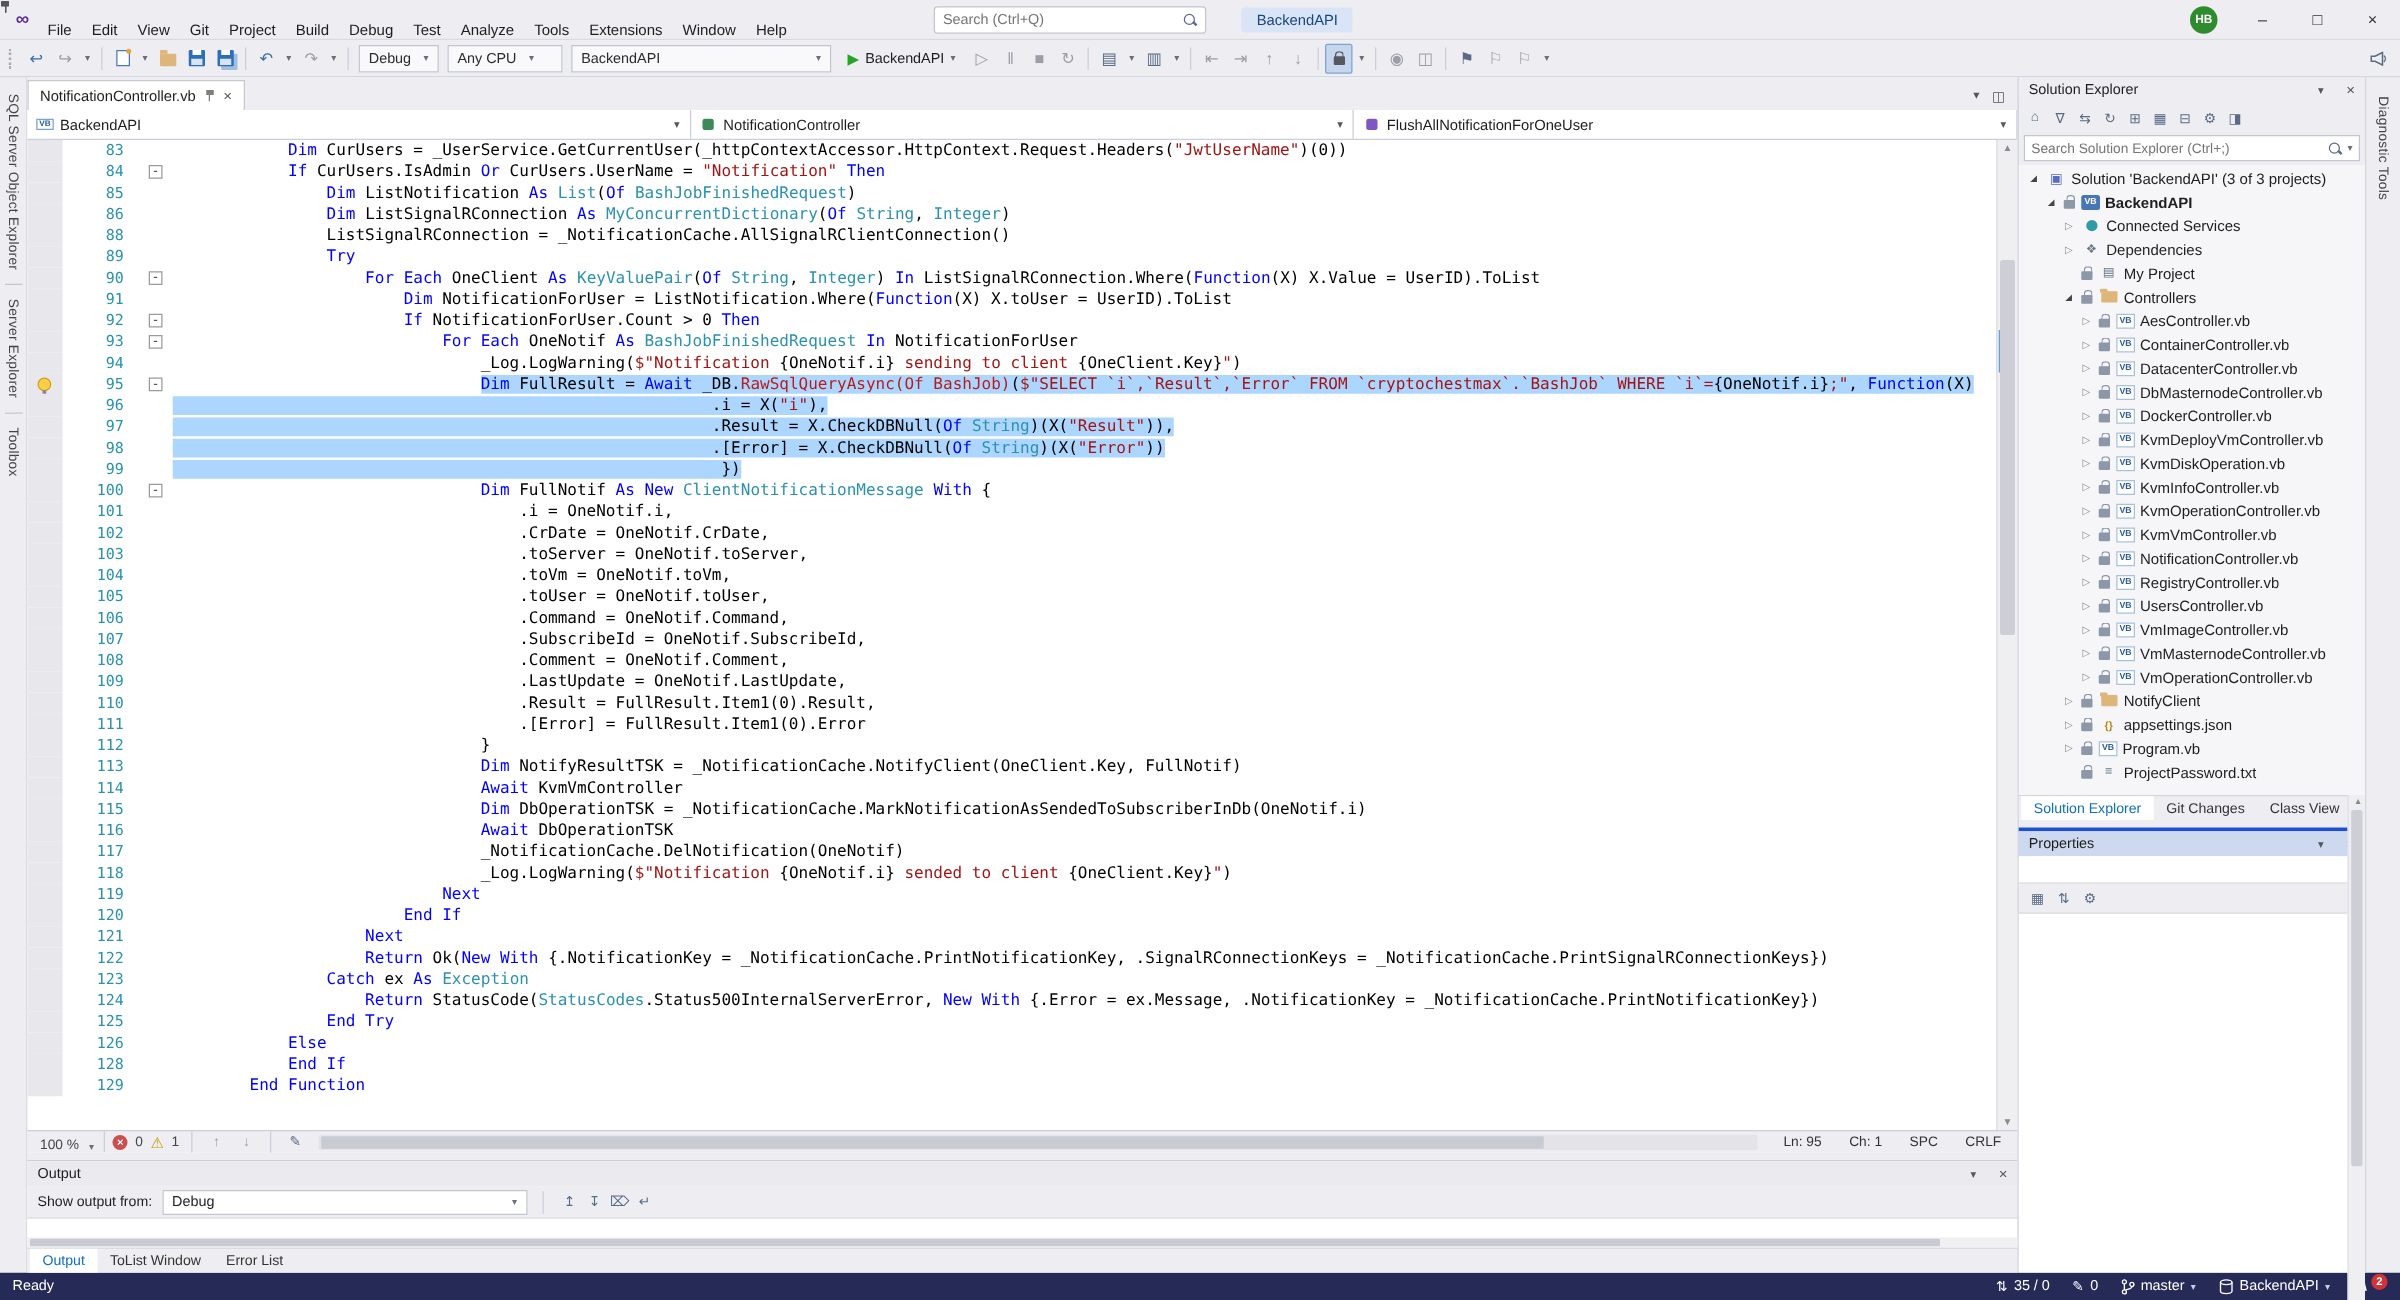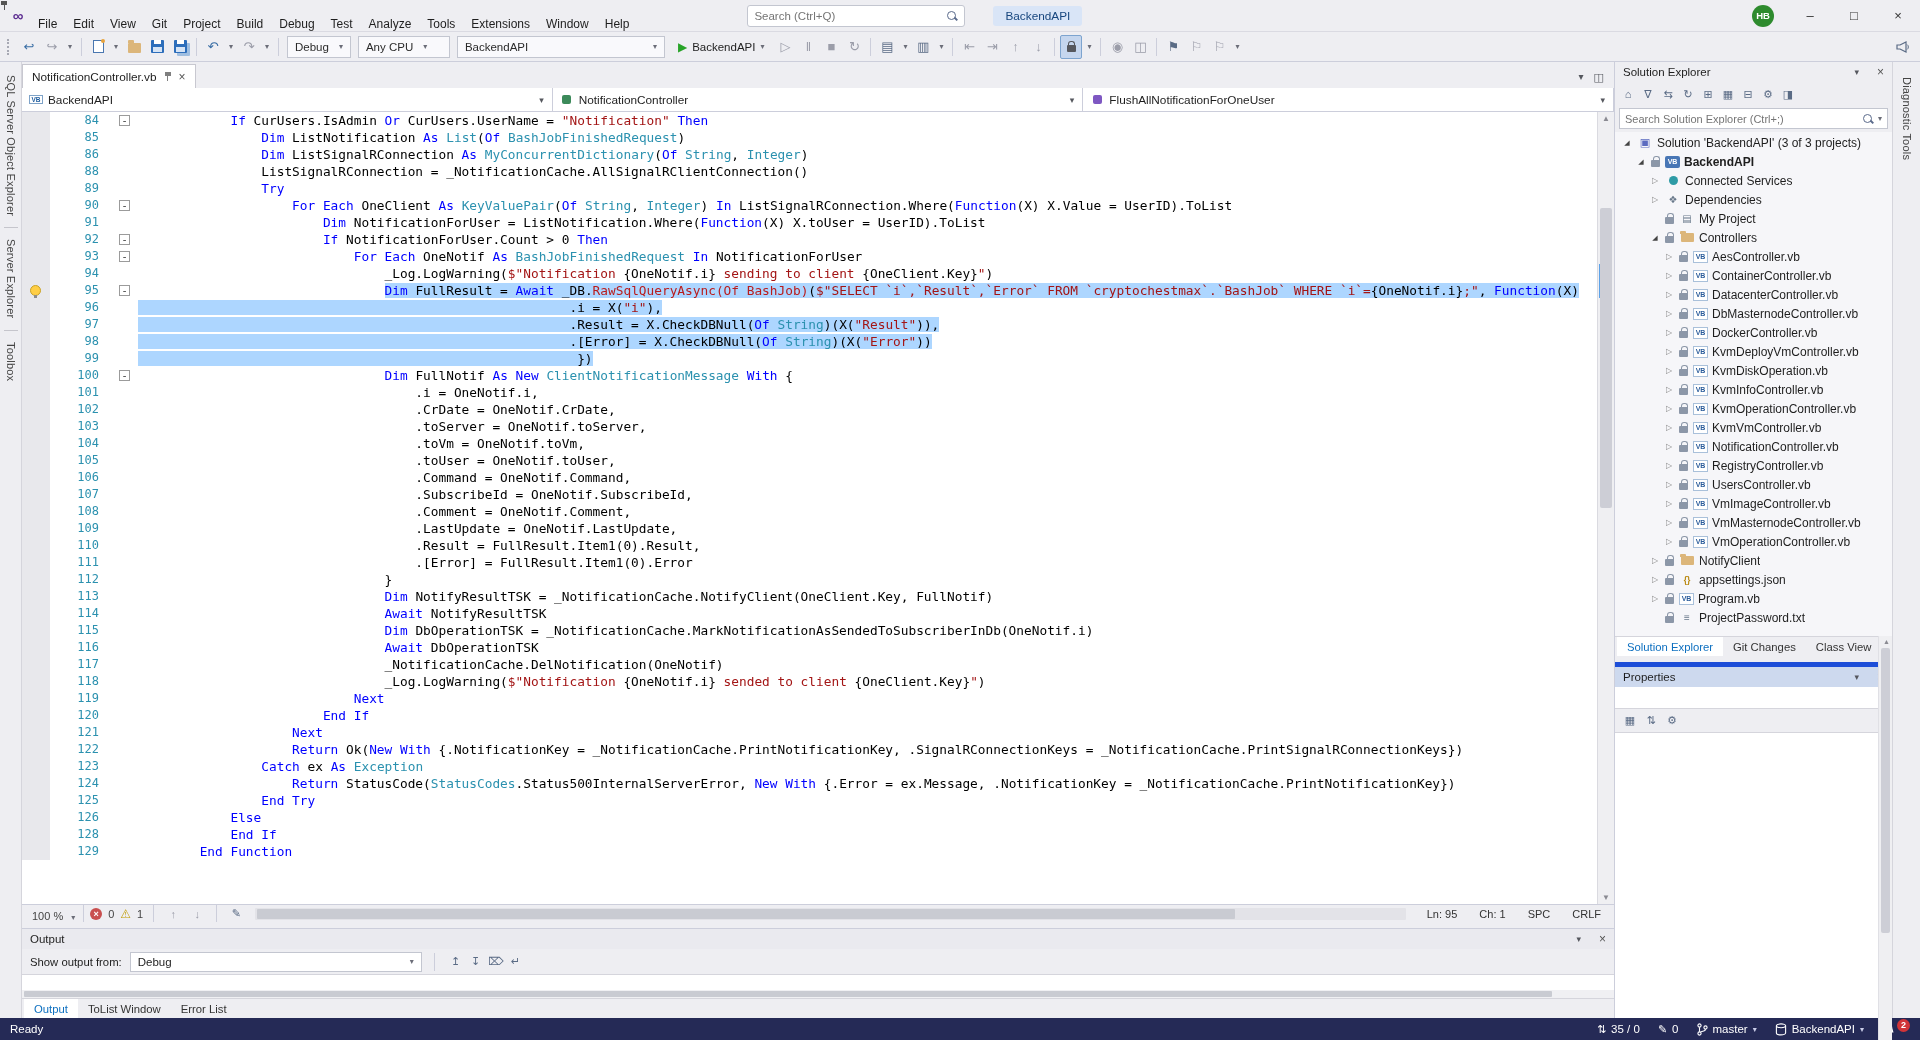--- a/index.html
+++ b/index.html
@@ -143,21 +143,21 @@
   .ti-solution{color:#5C6BC0;font-size:11px}
   .ti-folder{position:relative}
   .ti-folder::before{content:"";width:13px;height:9px;background:#DCB67A;border-radius:1px;display:block}
   .ti-folder::after{content:"";position:absolute;left:1px;top:0;width:6px;height:3px;background:#DCB67A;border-radius:1px 1px 0 0}
   .ti-services::before{content:"";width:9px;height:9px;background:#2E9BA6;border-radius:50%;display:block}
   .tlabel{overflow:hidden;text-overflow:ellipsis}
   .se-sb{position:absolute;right:0;top:0;bottom:0;width:14px;background:#EFEFF2;border-left:1px solid #E0E0E5;font-size:7px;color:#8A8A92}
   .se-sb .a-up{position:absolute;top:2px;left:4px}
   .se-sb .thumb{position:absolute;left:2px;right:2px;top:12px;height:58%;background:#CDCED6;border-radius:2px}
   .se-tabs{height:20px;flex:none;background:#EEEEF2;border-top:1px solid #D5D5DC;display:flex;padding-left:2px}
-  .props{flex:1;min-height:0;display:flex;flex-direction:column;border-top:5px solid #1d4ed8;margin-top:6px}
+  .props{flex:1;min-height:0;display:flex;flex-direction:column;border-top:3px solid #1d4ed8;margin-top:6px}
   .props .panel-title{background:#CDD9EE}
   .props-combo{height:22px;flex:none;background:#fff;border-bottom:1px solid #D5D5DC;display:flex;align-items:center;justify-content:flex-end;padding-right:7px;color:#55575E;font-size:9px}
   .props-toolbar{height:24px;flex:none;display:flex;align-items:center;gap:3px;padding:0 6px;background:#EEEEF2;border-bottom:1px solid #D5D5DC}
   .props-body{flex:1;background:#fff}
 
   
   .statusbar{height:22px;background:#252A56;color:#fff;display:flex;align-items:center;font-size:11.5px;padding:0 10px}
   .sb-right{margin-left:auto;display:flex;align-items:center;gap:18px}
   .sb-item{display:flex;align-items:center;gap:5px}
   .sb-item .ddcaret{font-size:8px;color:#C9CDE8}
@@ -311,20 +311,21 @@
         </div>
         <div class="bseg">
           <span class="bcico method-icon"></span>
           <span>FlushAllNotificationForOneUser</span>
           <span class="bcaret">▾</span>
         </div>
       </div>
 
     <div class="code-area">
       <div class="code-scroll">
+          <div class="cl"><span class="cl-m"></span><span class="cl-n">83</span><span class="cl-f"></span><span class="cl-t"><span class="tk-w">            </span><span class="tk-k">Dim</span><span class="tk-p"> CurUsers = _UserService.GetCurrentUser(_httpContextAccessor.HttpContext.Request.Headers(</span><span class="tk-s">"JwtUserName"</span><span class="tk-p">)(0))</span></span></div>
           <div class="cl"><span class="cl-m"></span><span class="cl-n">84</span><span class="cl-f"><span class="foldbox">-</span></span><span class="cl-t"><span class="tk-w">            </span><span class="tk-k">If</span><span class="tk-p"> CurUsers.IsAdmin </span><span class="tk-k">Or</span><span class="tk-p"> CurUsers.UserName = </span><span class="tk-s">"Notification"</span><span class="tk-p"> </span><span class="tk-k">Then</span></span></div>
           <div class="cl"><span class="cl-m"></span><span class="cl-n">85</span><span class="cl-f"></span><span class="cl-t"><span class="tk-w">                </span><span class="tk-k">Dim</span><span class="tk-p"> ListNotification </span><span class="tk-k">As</span><span class="tk-p"> </span><span class="tk-t">List</span><span class="tk-p">(</span><span class="tk-k">Of</span><span class="tk-p"> </span><span class="tk-t">BashJobFinishedRequest</span><span class="tk-p">)</span></span></div>
           <div class="cl"><span class="cl-m"></span><span class="cl-n">86</span><span class="cl-f"></span><span class="cl-t"><span class="tk-w">                </span><span class="tk-k">Dim</span><span class="tk-p"> ListSignalRConnection </span><span class="tk-k">As</span><span class="tk-p"> </span><span class="tk-t">MyConcurrentDictionary</span><span class="tk-p">(</span><span class="tk-k">Of</span><span class="tk-p"> </span><span class="tk-t">String</span><span class="tk-p">, </span><span class="tk-t">Integer</span><span class="tk-p">)</span></span></div>
           <div class="cl"><span class="cl-m"></span><span class="cl-n">88</span><span class="cl-f"></span><span class="cl-t"><span class="tk-w">                </span><span class="tk-p">ListSignalRConnection = _NotificationCache.AllSignalRClientConnection()</span></span></div>
           <div class="cl"><span class="cl-m"></span><span class="cl-n">89</span><span class="cl-f"></span><span class="cl-t"><span class="tk-w">                </span><span class="tk-k">Try</span></span></div>
           <div class="cl"><span class="cl-m"></span><span class="cl-n">90</span><span class="cl-f"><span class="foldbox">-</span></span><span class="cl-t"><span class="tk-w">                    </span><span class="tk-k">For Each</span><span class="tk-p"> OneClient </span><span class="tk-k">As</span><span class="tk-p"> </span><span class="tk-t">KeyValuePair</span><span class="tk-p">(</span><span class="tk-k">Of</span><span class="tk-p"> </span><span class="tk-t">String</span><span class="tk-p">, </span><span class="tk-t">Integer</span><span class="tk-p">) </span><span class="tk-k">In</span><span class="tk-p"> ListSignalRConnection.Where(</span><span class="tk-k">Function</span><span class="tk-p">(X) X.Value = UserID).ToList</span></span></div>
           <div class="cl"><span class="cl-m"></span><span class="cl-n">91</span><span class="cl-f"></span><span class="cl-t"><span class="tk-w">                        </span><span class="tk-k">Dim</span><span class="tk-p"> NotificationForUser = ListNotification.Where(</span><span class="tk-k">Function</span><span class="tk-p">(X) X.toUser = UserID).ToList</span></span></div>
           <div class="cl"><span class="cl-m"></span><span class="cl-n">92</span><span class="cl-f"><span class="foldbox">-</span></span><span class="cl-t"><span class="tk-w">                        </span><span class="tk-k">If</span><span class="tk-p"> NotificationForUser.Count &gt; 0 </span><span class="tk-k">Then</span></span></div>
           <div class="cl"><span class="cl-m"></span><span class="cl-n">93</span><span class="cl-f"><span class="foldbox">-</span></span><span class="cl-t"><span class="tk-w">                            </span><span class="tk-k">For Each</span><span class="tk-p"> OneNotif </span><span class="tk-k">As</span><span class="tk-p"> </span><span class="tk-t">BashJobFinishedRequest</span><span class="tk-p"> </span><span class="tk-k">In</span><span class="tk-p"> NotificationForUser</span></span></div>
           <div class="cl"><span class="cl-m"></span><span class="cl-n">94</span><span class="cl-f"></span><span class="cl-t"><span class="tk-w">                                </span><span class="tk-p">_Log.LogWarning(</span><span class="tk-s">$"Notification </span><span class="tk-p">{OneNotif.i}</span><span class="tk-s"> sending to client </span><span class="tk-p">{OneClient.Key}</span><span class="tk-s">"</span><span class="tk-p">)</span></span></div>
@@ -340,21 +341,21 @@
           <div class="cl"><span class="cl-m"></span><span class="cl-n">104</span><span class="cl-f"></span><span class="cl-t"><span class="tk-w">                                    </span><span class="tk-p">.toVm = OneNotif.toVm,</span></span></div>
           <div class="cl"><span class="cl-m"></span><span class="cl-n">105</span><span class="cl-f"></span><span class="cl-t"><span class="tk-w">                                    </span><span class="tk-p">.toUser = OneNotif.toUser,</span></span></div>
           <div class="cl"><span class="cl-m"></span><span class="cl-n">106</span><span class="cl-f"></span><span class="cl-t"><span class="tk-w">                                    </span><span class="tk-p">.Command = OneNotif.Command,</span></span></div>
           <div class="cl"><span class="cl-m"></span><span class="cl-n">107</span><span class="cl-f"></span><span class="cl-t"><span class="tk-w">                                    </span><span class="tk-p">.SubscribeId = OneNotif.SubscribeId,</span></span></div>
           <div class="cl"><span class="cl-m"></span><span class="cl-n">108</span><span class="cl-f"></span><span class="cl-t"><span class="tk-w">                                    </span><span class="tk-p">.Comment = OneNotif.Comment,</span></span></div>
           <div class="cl"><span class="cl-m"></span><span class="cl-n">109</span><span class="cl-f"></span><span class="cl-t"><span class="tk-w">                                    </span><span class="tk-p">.LastUpdate = OneNotif.LastUpdate,</span></span></div>
           <div class="cl"><span class="cl-m"></span><span class="cl-n">110</span><span class="cl-f"></span><span class="cl-t"><span class="tk-w">                                    </span><span class="tk-p">.Result = FullResult.Item1(0).Result,</span></span></div>
           <div class="cl"><span class="cl-m"></span><span class="cl-n">111</span><span class="cl-f"></span><span class="cl-t"><span class="tk-w">                                    </span><span class="tk-p">.[Error] = FullResult.Item1(0).Error</span></span></div>
           <div class="cl"><span class="cl-m"></span><span class="cl-n">112</span><span class="cl-f"></span><span class="cl-t"><span class="tk-w">                                </span><span class="tk-p">}</span></span></div>
           <div class="cl"><span class="cl-m"></span><span class="cl-n">113</span><span class="cl-f"></span><span class="cl-t"><span class="tk-w">                                </span><span class="tk-k">Dim</span><span class="tk-p"> NotifyResultTSK = _NotificationCache.NotifyClient(OneClient.Key, FullNotif)</span></span></div>
-          <div class="cl"><span class="cl-m"></span><span class="cl-n">114</span><span class="cl-f"></span><span class="cl-t"><span class="tk-w">                                </span><span class="tk-k">Await</span><span class="tk-p"> NotifyResultTSK</span></span></div>
+          <div class="cl"><span class="cl-m"></span><span class="cl-n">114</span><span class="cl-f"></span><span class="cl-t"><span class="tk-w">                                </span><span class="tk-k">Await</span><span class="tk-p"> KvmVmController</span></span></div>
           <div class="cl"><span class="cl-m"></span><span class="cl-n">115</span><span class="cl-f"></span><span class="cl-t"><span class="tk-w">                                </span><span class="tk-k">Dim</span><span class="tk-p"> DbOperationTSK = _NotificationCache.MarkNotificationAsSendedToSubscriberInDb(OneNotif.i)</span></span></div>
           <div class="cl"><span class="cl-m"></span><span class="cl-n">116</span><span class="cl-f"></span><span class="cl-t"><span class="tk-w">                                </span><span class="tk-k">Await</span><span class="tk-p"> DbOperationTSK</span></span></div>
           <div class="cl"><span class="cl-m"></span><span class="cl-n">117</span><span class="cl-f"></span><span class="cl-t"><span class="tk-w">                                </span><span class="tk-p">_NotificationCache.DelNotification(OneNotif)</span></span></div>
           <div class="cl"><span class="cl-m"></span><span class="cl-n">118</span><span class="cl-f"></span><span class="cl-t"><span class="tk-w">                                </span><span class="tk-p">_Log.LogWarning(</span><span class="tk-s">$"Notification </span><span class="tk-p">{OneNotif.i}</span><span class="tk-s"> sended to client </span><span class="tk-p">{OneClient.Key}</span><span class="tk-s">"</span><span class="tk-p">)</span></span></div>
           <div class="cl"><span class="cl-m"></span><span class="cl-n">119</span><span class="cl-f"></span><span class="cl-t"><span class="tk-w">                            </span><span class="tk-k">Next</span></span></div>
           <div class="cl"><span class="cl-m"></span><span class="cl-n">120</span><span class="cl-f"></span><span class="cl-t"><span class="tk-w">                        </span><span class="tk-k">End If</span></span></div>
           <div class="cl"><span class="cl-m"></span><span class="cl-n">121</span><span class="cl-f"></span><span class="cl-t"><span class="tk-w">                    </span><span class="tk-k">Next</span></span></div>
           <div class="cl"><span class="cl-m"></span><span class="cl-n">122</span><span class="cl-f"></span><span class="cl-t"><span class="tk-w">                    </span><span class="tk-k">Return</span><span class="tk-p"> Ok(</span><span class="tk-k">New With</span><span class="tk-p"> {.NotificationKey = _NotificationCache.PrintNotificationKey, .SignalRConnectionKeys = _NotificationCache.PrintSignalRConnectionKeys})</span></span></div>
           <div class="cl"><span class="cl-m"></span><span class="cl-n">123</span><span class="cl-f"></span><span class="cl-t"><span class="tk-w">                </span><span class="tk-k">Catch</span><span class="tk-p"> ex </span><span class="tk-k">As</span><span class="tk-p"> </span><span class="tk-t">Exception</span></span></div>
           <div class="cl"><span class="cl-m"></span><span class="cl-n">124</span><span class="cl-f"></span><span class="cl-t"><span class="tk-w">                    </span><span class="tk-k">Return</span><span class="tk-p"> StatusCode(</span><span class="tk-t">StatusCodes</span><span class="tk-p">.Status500InternalServerError, </span><span class="tk-k">New With</span><span class="tk-p"> {.Error = ex.Message, .NotificationKey = _NotificationCache.PrintNotificationKey})</span></span></div>

